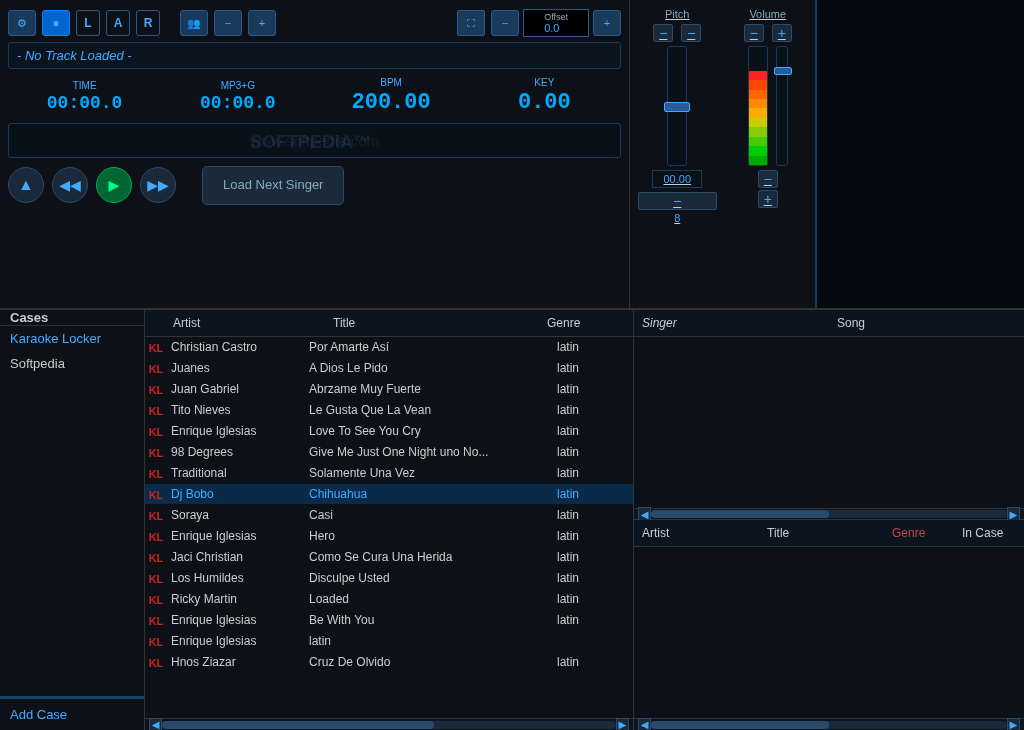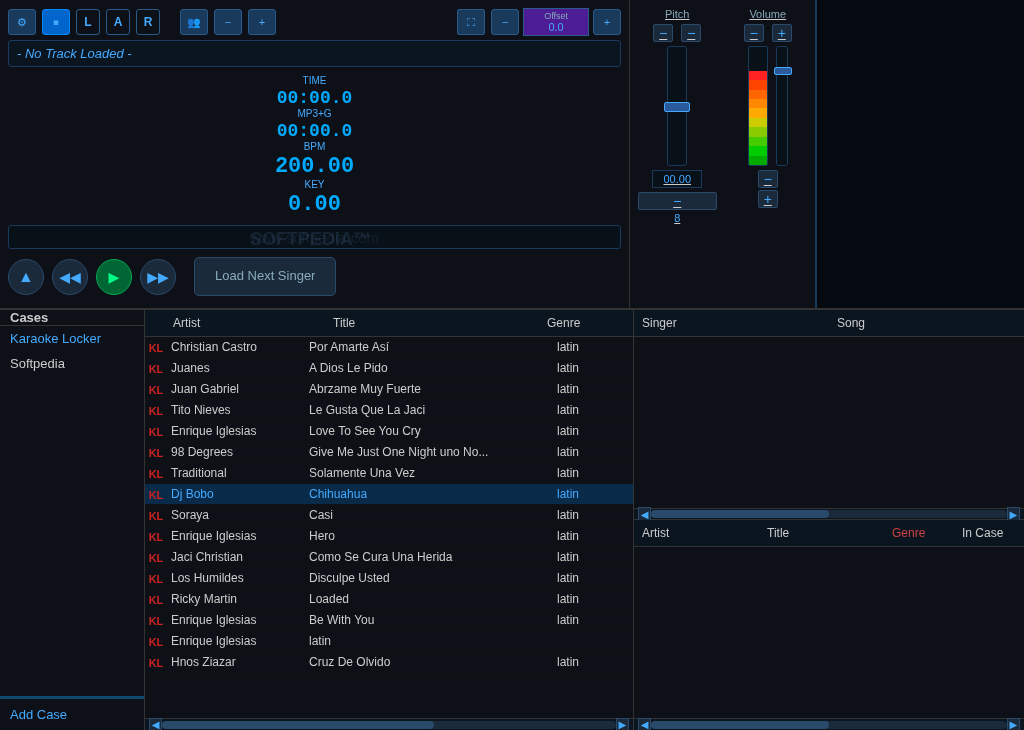--- a/index.html
+++ b/index.html
@@ -77,45 +77,44 @@
 
     .toolbar-spacer { flex: 1; }
 
     .offset-group {
       display: flex;
       align-items: center;
       gap: 4px;
       margin-left: auto;
     }
     .offset-box {
-      background: #4c1d95;
+      background: #000000;
       border: 1px solid #2a5a8c;
       color: #4af;
       padding: 2px 20px;
       font-size: 11px;
-      text-align: center;
+      text-align: left;
       min-width: 50px;
     }
 
     .track-info-box {
       background: #0a1520;
       border: 1px solid #1a3a5c;
       border-radius: 3px;
       padding: 5px 8px;
       color: #4af;
       font-size: 13px;
       font-style: italic;
     }
 
     .time-display {
       display: flex;
       align-items: center;
       gap: 0;
       padding: 4px 0;
-      flex-direction: column;
     }
     .time-col {
       display: flex;
       flex-direction: column;
       align-items: center;
       flex: 1;
     }
     .time-label {
       color: #4af;
       font-size: 10px;
@@ -189,21 +188,21 @@
     .load-next-btn {
       background: #1a2a3a;
       border: 1px solid #2a4a6c;
       color: #8ab;
       padding: 10px 20px;
       border-radius: 5px;
       cursor: pointer;
       font-size: 13px;
       text-align: center;
       line-height: 1.3;
-      margin-left: 10px;
+      margin-left: 18px;
     }
 
     
     .right-controls {
       width: 185px;
       background: #0d1117;
       padding: 8px;
       display: flex;
       flex-direction: column;
     }
@@ -456,21 +455,21 @@
       display: flex;
       padding: 4px 0;
       border-bottom: 1px solid #333;
       background: #0a1520;
     }
     .sh {
       color: #ccc;
       font-size: 12px;
       padding: 2px 8px;
     }
-    .sh-singer { flex: 1; }
+    .sh-singer { flex: 1; font-style: italic; }
     .sh-song { flex: 1; }
 
     .singer-body {
       flex: 1;
       background: #0d1117;
     }
 
     .singer-scroll-h {
       height: 12px;
       background: #0a1520;
@@ -687,21 +686,21 @@
     </div>
         <div class="song-row">
       <span class="kl-badge">KL</span>
       <span class="cell cell-artist">Juan Gabriel</span>
       <span class="cell cell-title">Abrzame Muy Fuerte</span>
       <span class="cell cell-genre">latin</span>
     </div>
         <div class="song-row">
       <span class="kl-badge">KL</span>
       <span class="cell cell-artist">Tito Nieves</span>
-      <span class="cell cell-title">Le Gusta Que La Jaci</span>
+      <span class="cell cell-title">Le Gusta Que La Vean</span>
       <span class="cell cell-genre">latin</span>
     </div>
         <div class="song-row">
       <span class="kl-badge">KL</span>
       <span class="cell cell-artist">Enrique Iglesias</span>
       <span class="cell cell-title">Love To See You Cry</span>
       <span class="cell cell-genre">latin</span>
     </div>
         <div class="song-row">
       <span class="kl-badge">KL</span>

